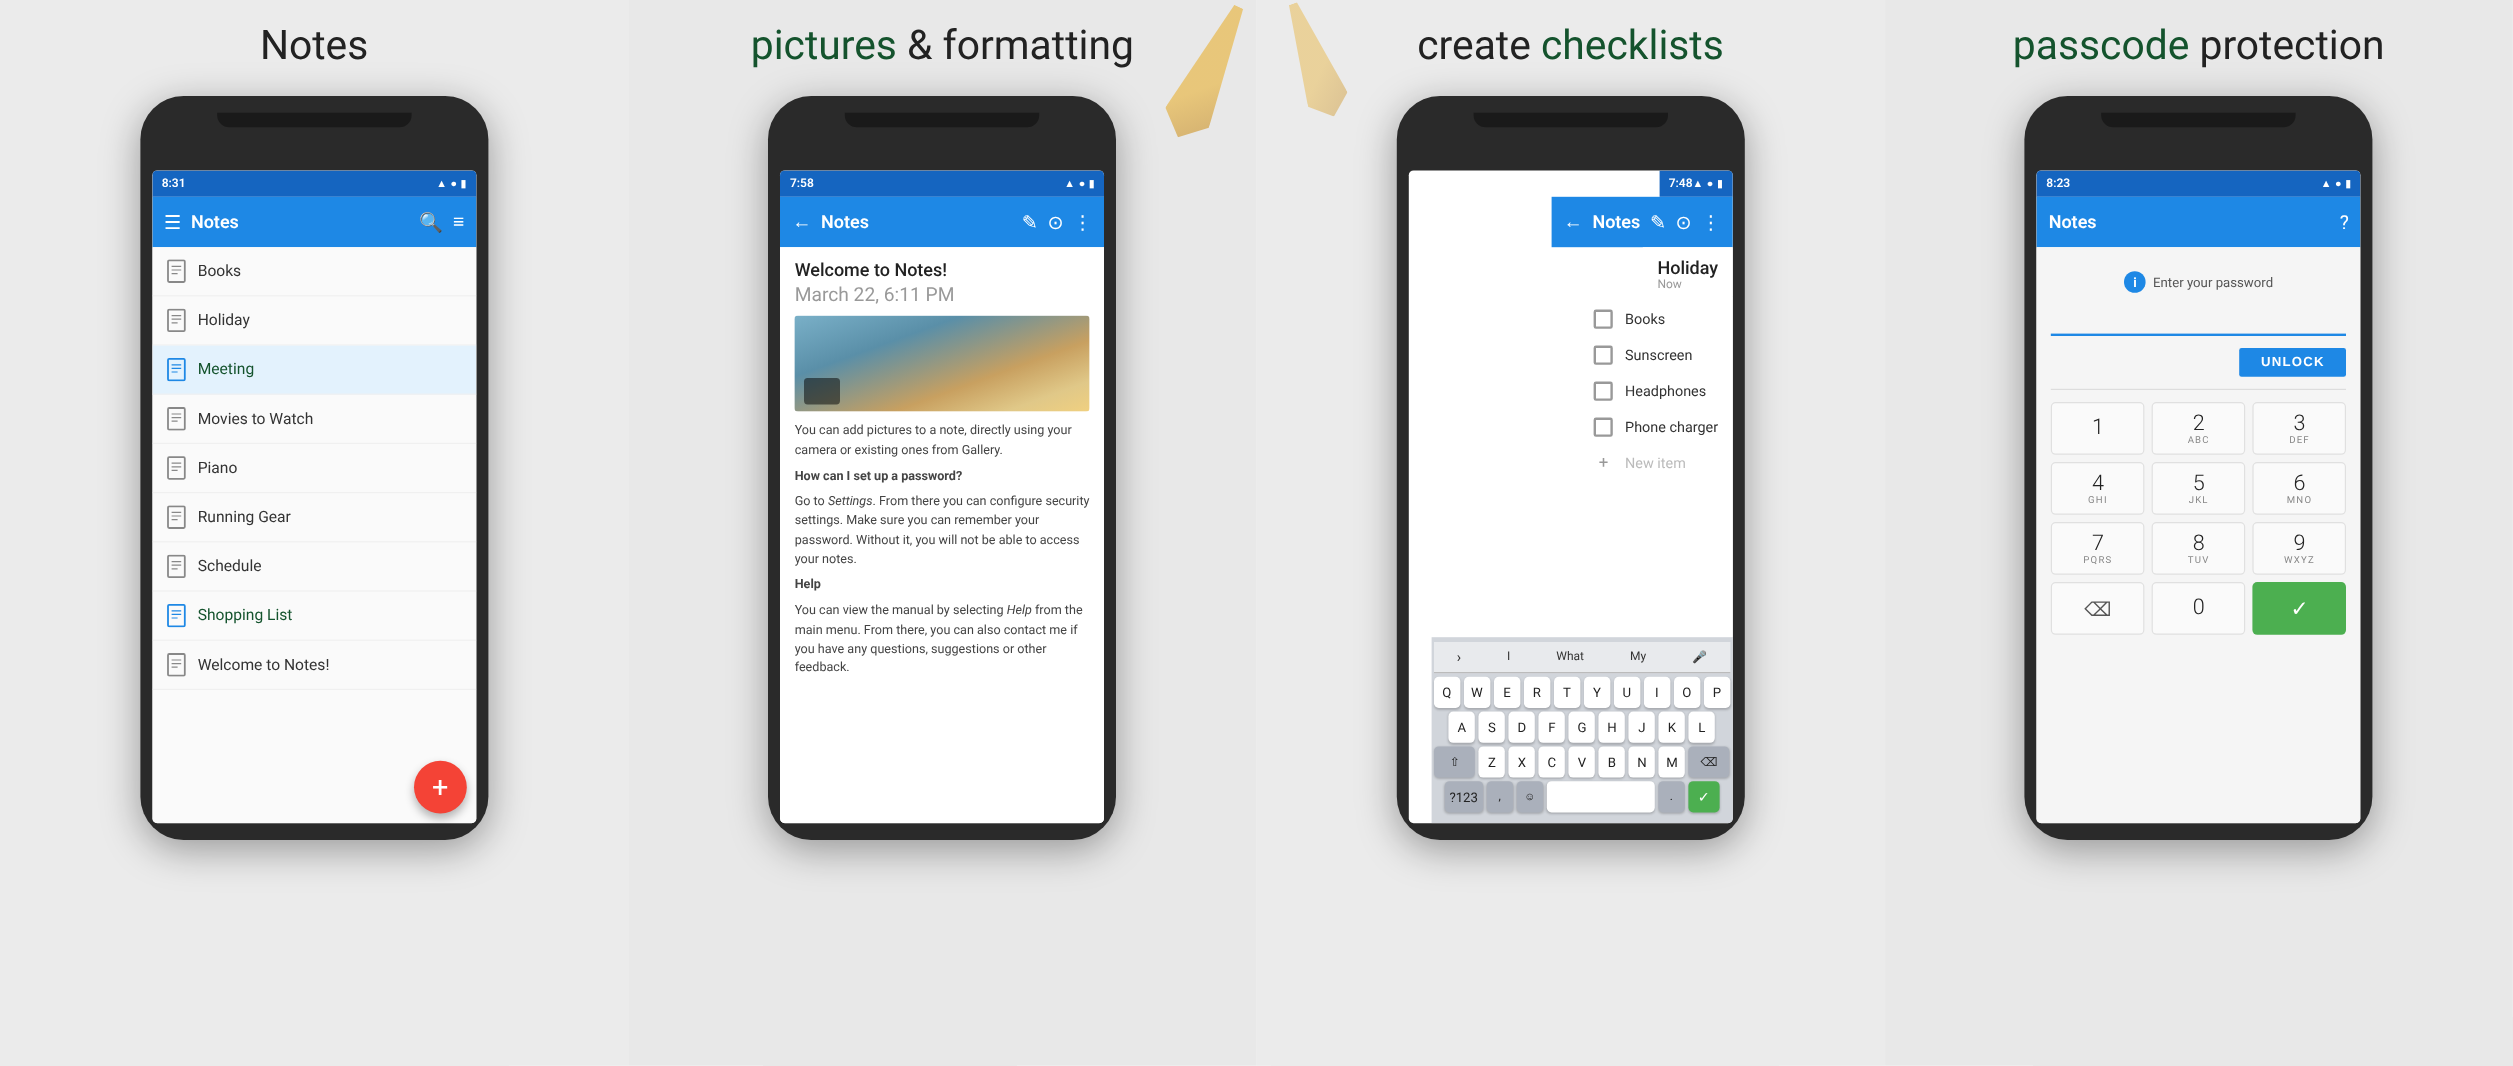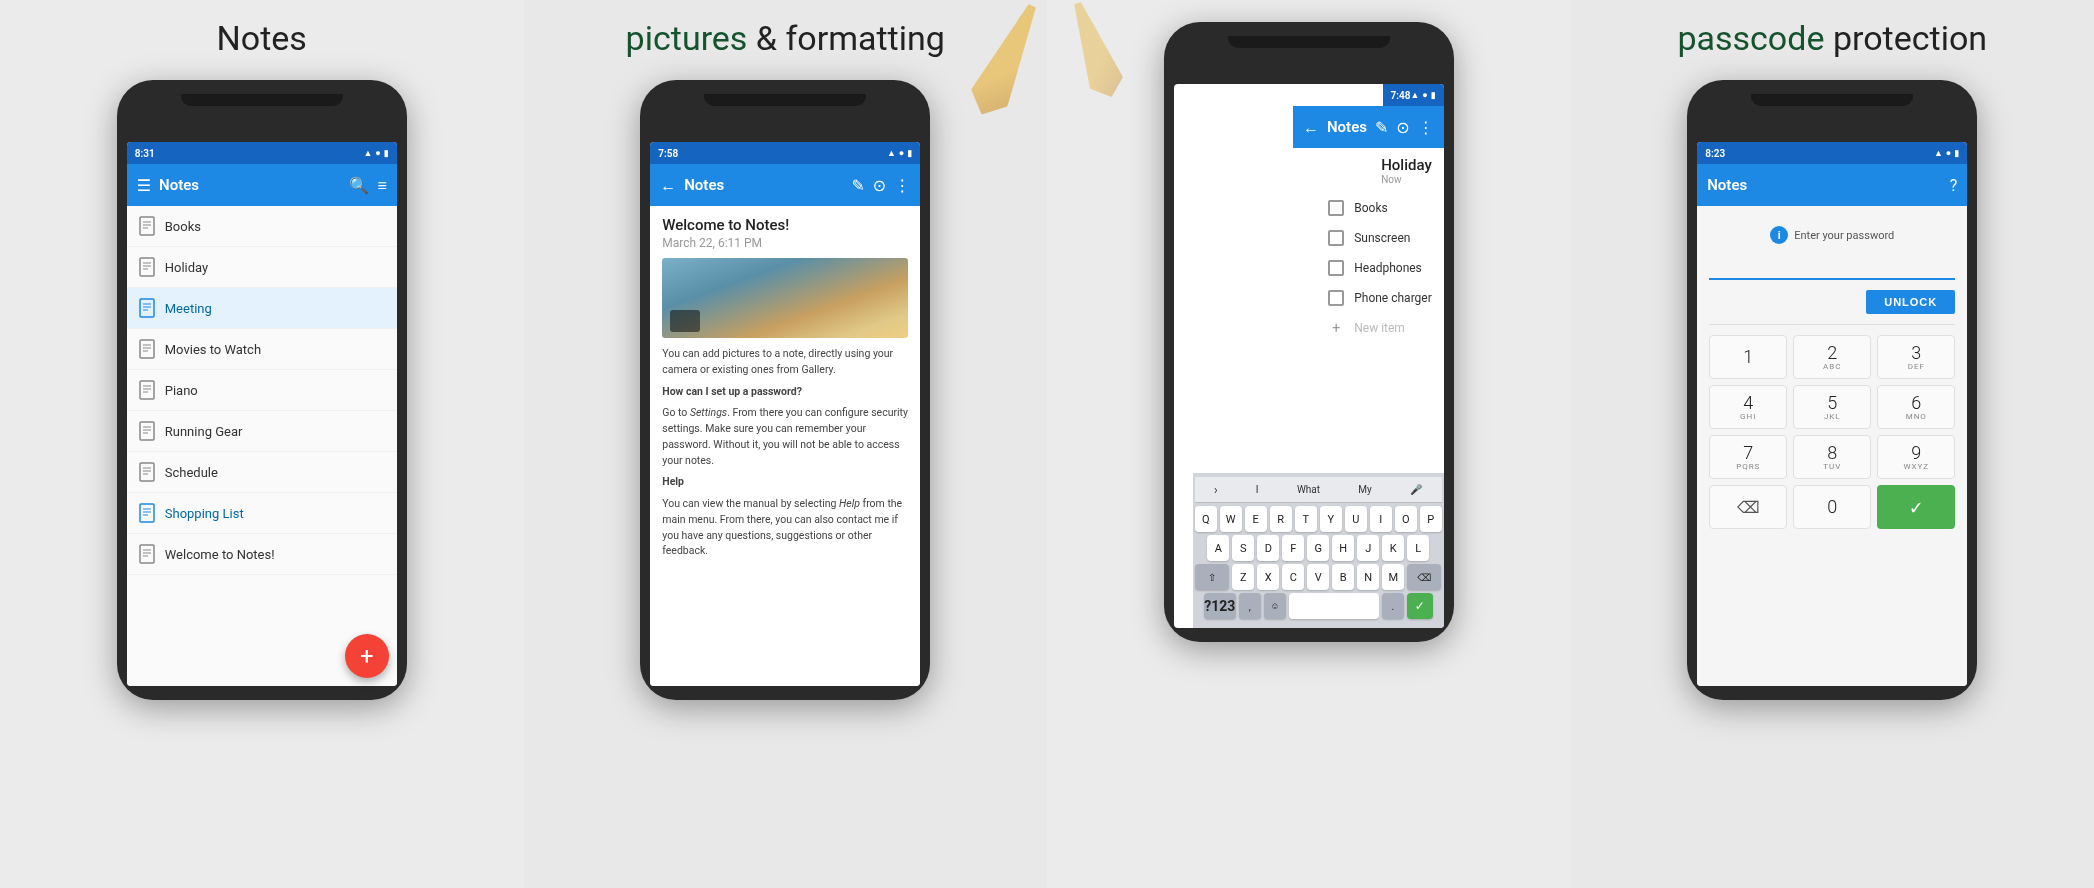--- a/index.html
+++ b/index.html
@@ -151,21 +151,21 @@
       display: flex;
       align-items: center;
       justify-content: center;
       flex-shrink: 0;
     }
     .note-icon svg { width: 16px; height: 20px; }
     .note-label {
       font-size: 13px;
       color: #333;
     }
-    .note-label.blue { color: #0369a1; }
+    .note-label.blue { color: #14532d; }
 
     .fab {
       position: absolute;
       bottom: 22px;
       right: 18px;
       width: 44px;
       height: 44px;
       border-radius: 50%;
       background: #f44336;
       display: flex;
@@ -186,21 +186,21 @@
       font-size: 11px;
       color: #333;
     }
     .note-content-title {
       font-size: 15px;
       font-weight: 500;
       color: #222;
       margin-bottom: 2px;
     }
     .note-content-date {
-      font-size: 12px;
+      font-size: 16px;
       color: #999;
       margin-bottom: 8px;
     }
     .note-image {
       width: 100%;
       height: 80px;
       background: linear-gradient(135deg, #b3c6d4 0%, #7a9db5 40%, #e0c080 80%, #f0d090 100%);
       border-radius: 3px;
       margin-bottom: 8px;
       position: relative;
@@ -584,20 +584,24 @@
         <div class="note-text">Go to <em>Settings</em>. From there you can configure security settings. Make sure you can remember your password. Without it, you will not be able to access your notes.</div>
         <div class="note-text"><strong>Help</strong></div>
         <div class="note-text">You can view the manual by selecting <em>Help</em> from the main menu. From there, you can also contact me if you have any questions, suggestions or other feedback.</div>
       </div>
     </div>
   </div>
 </div>
 
 <div class="panel panel-3" style="position:relative;">
   <div class="pencil-decor-left" style="background:linear-gradient(135deg,#e8b84b 60%,#c8963c 100%);opacity:0.5;"></div>
+  <div class="panel-title">
+    <span>create </span>
+    <span class="red">checklists</span>
+  </div>
 
   <div class="phone-frame">
     <div class="phone-notch"></div>
     <div class="phone-screen" style="display:flex;flex-direction:column;align-items:flex-end;">
       <div class="status-bar">
         <span class="status-time">7:48</span>
         <div class="status-icons">
           <span>▲</span>
           <span>●</span>
           <span>▮</span>
@@ -673,21 +677,21 @@
           <div class="kb-key">Z</div>
           <div class="kb-key">X</div>
           <div class="kb-key">C</div>
           <div class="kb-key">V</div>
           <div class="kb-key">B</div>
           <div class="kb-key">N</div>
           <div class="kb-key">M</div>
           <div class="kb-key dark wide">⌫</div>
         </div>
         <div class="kb-row">
-          <div class="kb-key dark" style="width:32px;font-size:14px;font-weight:bold;">?123</div>
+          <div class="kb-key dark" style="width:32px;font-size:11px;">?123</div>
           <div class="kb-key dark">,</div>
           <div class="kb-key dark" style="font-size:9px;">☺</div>
           <div class="kb-key space" style="width:90px;"></div>
           <div class="kb-key dark">.</div>
           <div class="kb-key" style="background:#4caf50;width:26px;">
             <span style="color:#fff;font-size:12px;">✓</span>
           </div>
         </div>
       </div>
     </div>

